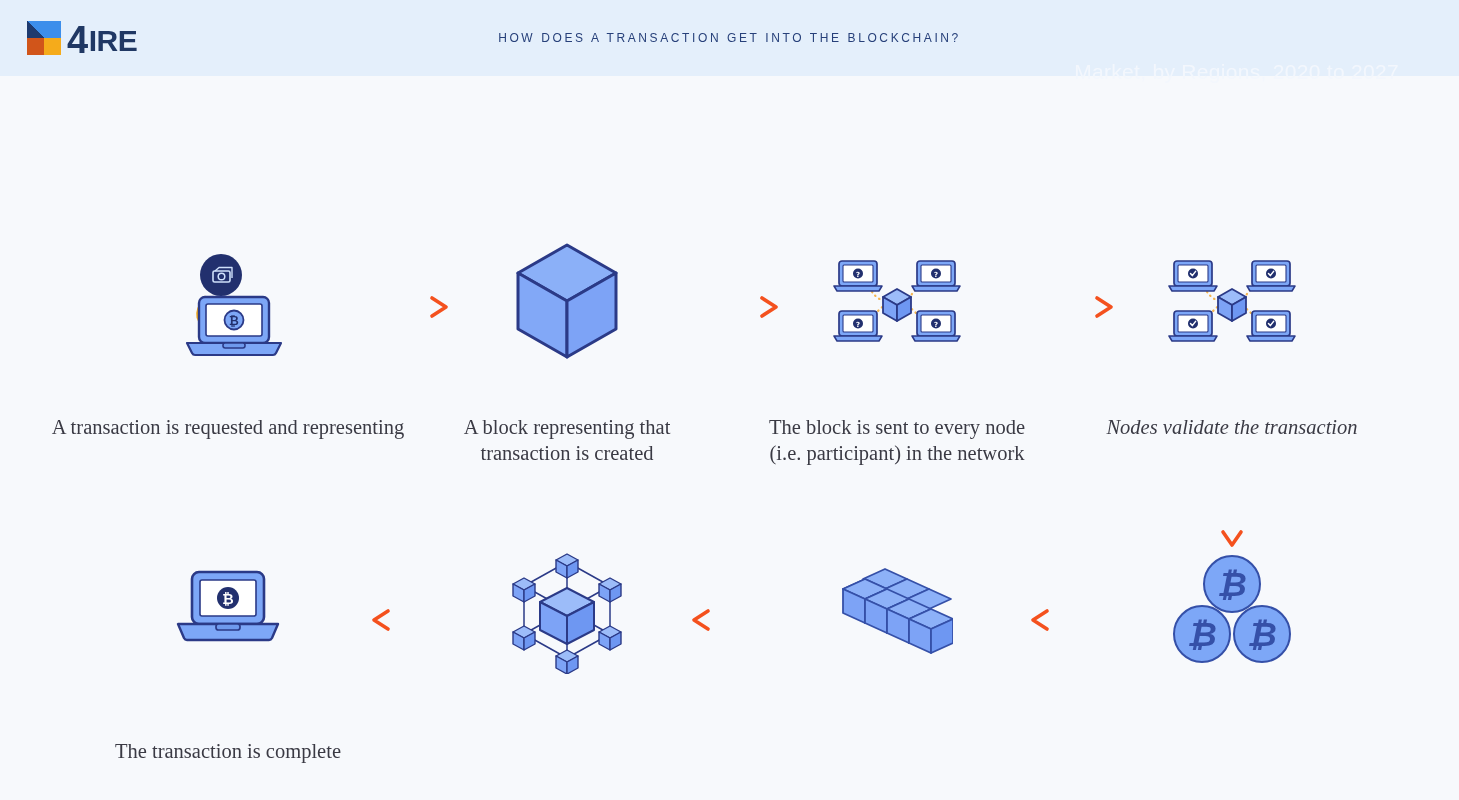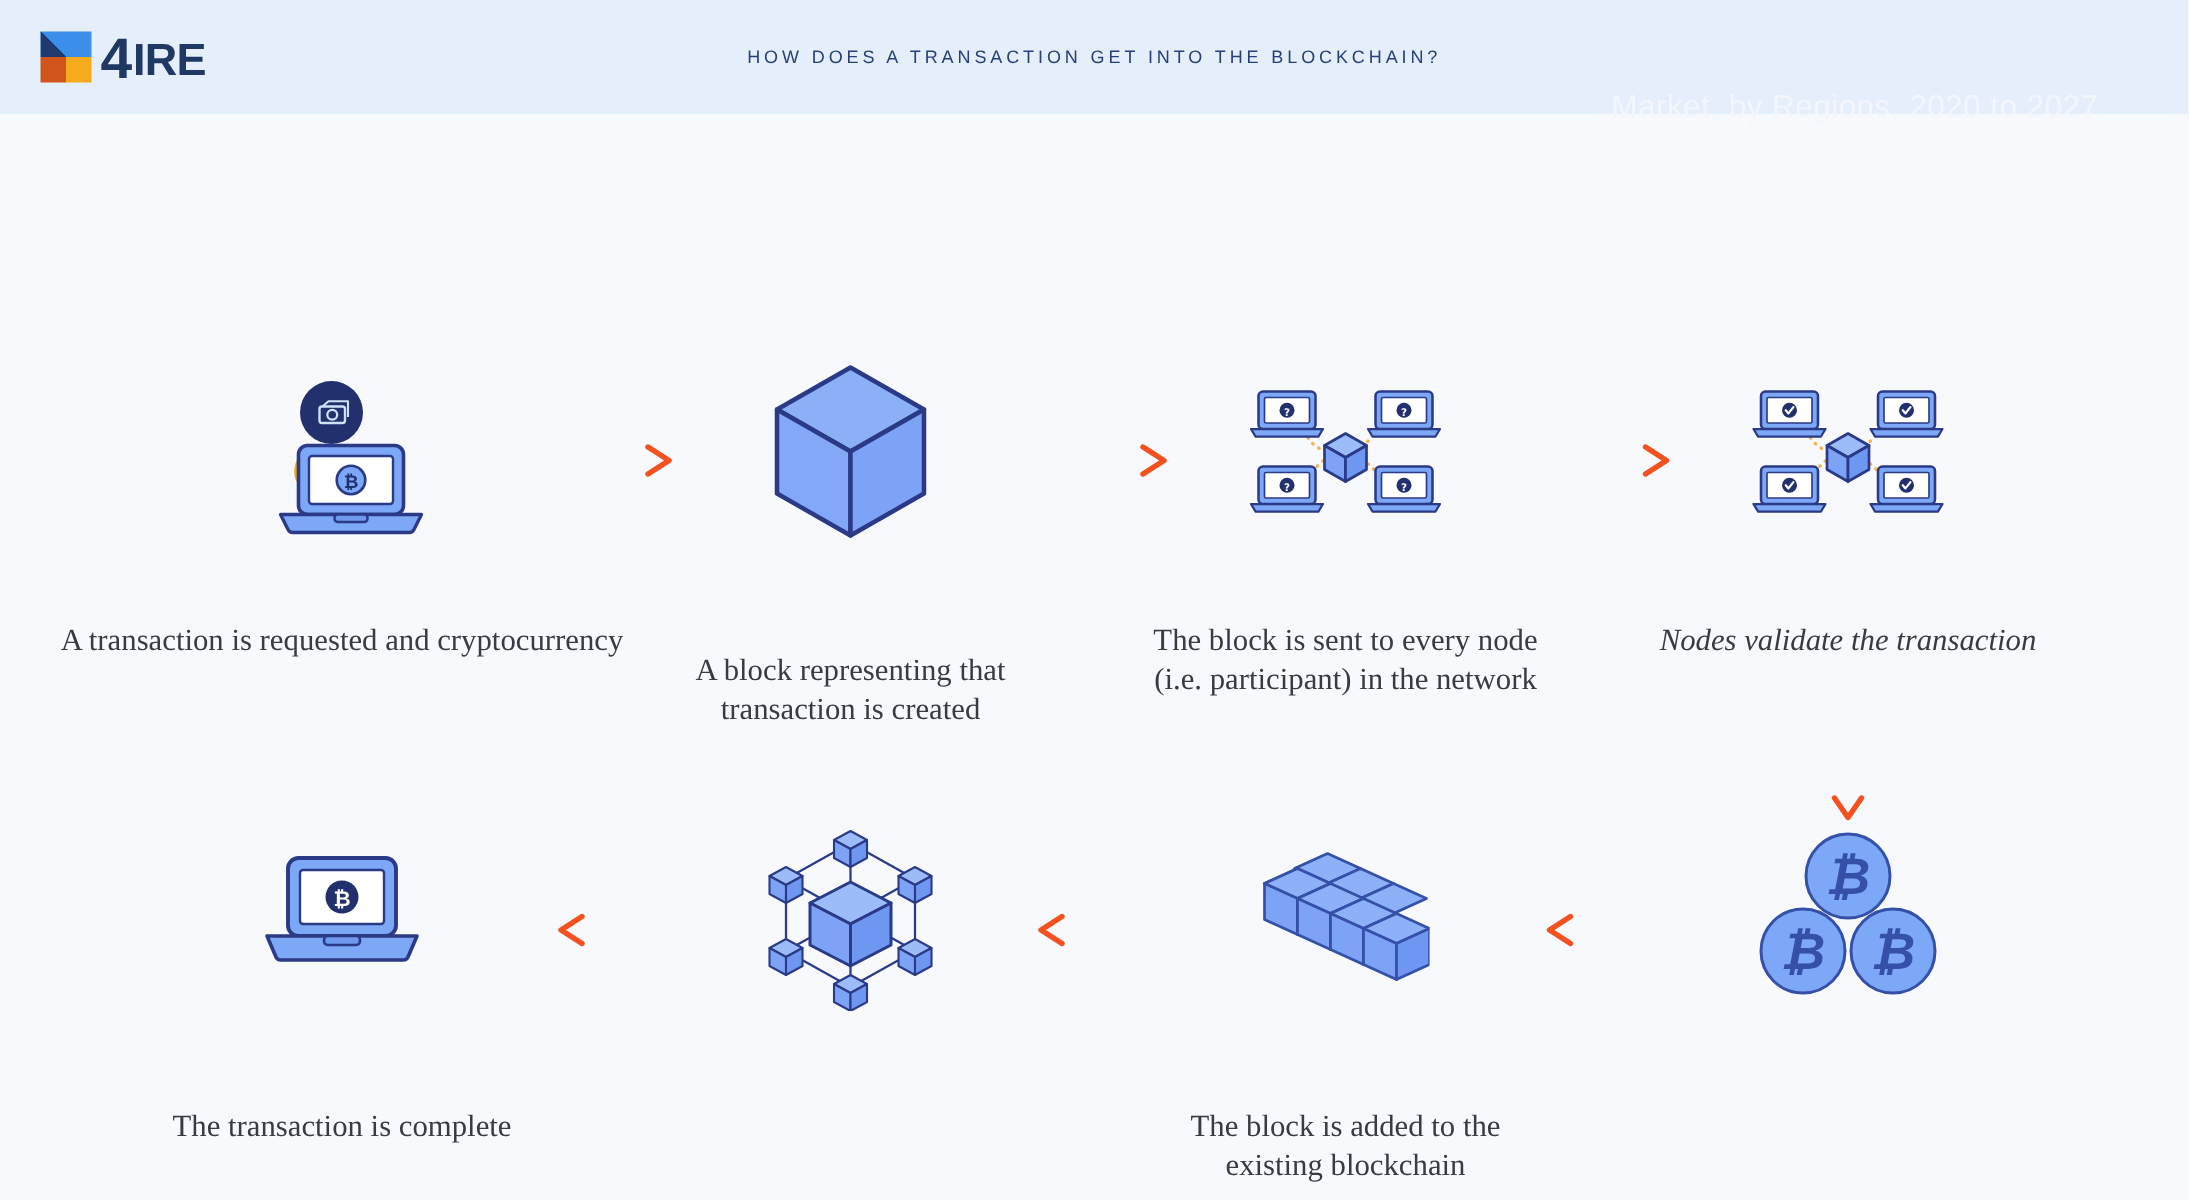--- a/index.html
+++ b/index.html
@@ -116,21 +116,21 @@
     font-family: "Liberation Serif", serif;
     font-size: 20.5px;
     line-height: 26px;
     color: #3A3A44;
     text-align: center;
     white-space: pre-line;
   }
 
   
   .c1 { left: 78px;  width: 300px; }
-  .c2 { left: 417px; width: 300px; gap: 20px; }
+  .c2 { left: 417px; width: 300px; }
   .c3 { left: 747px; width: 300px; }
   .c4 { left: 1082px;width: 300px; font-style: italic; }
 
   .row1 { top: 160px; }
   .row2 { top: 468px; }
 
   .cell.row1 .cap-wrap { margin-top: 48px; }
   .cell.row2 .cap-wrap { margin-top: 64px; }
 
   
@@ -190,21 +190,21 @@
 
         <rect x="26" y="56" width="70" height="46" rx="6" fill="#7DA7F7" stroke="#2B3A87" stroke-width="2.4"></rect>
         <rect x="33" y="63" width="56" height="32" rx="2" fill="#FFFFFF" stroke="#2B3A87" stroke-width="1.6"></rect>
         <circle cx="61" cy="79" r="9.5" fill="#7DA7F7" stroke="#2B3A87" stroke-width="1.8"></circle>
         <text x="61" y="84" font-family="DejaVu Sans, sans-serif" font-size="12" font-weight="700" fill="#22306E" text-anchor="middle">₿</text>
         <path d="M14 102 L108 102 L103 112 Q102 114 100 114 L22 114 Q20 114 19 112 Z" fill="#7DA7F7" stroke="#2B3A87" stroke-width="2.2" stroke-linejoin="round"></path>
         <rect x="50" y="102" width="22" height="5" rx="2.2" fill="#6E99ED" stroke="#2B3A87" stroke-width="1.6"></rect>
       </svg>
     </div>
     <div class="cap-wrap">
-      <div class="caption">A transaction is requested and cryptocurrency</div>
+      <div class="caption">A transaction is requested and representing</div>
     </div>
   </div>
 
   <div class="cell c2 row1">
     <div class="art">
       <svg width="110" height="124" viewBox="0 0 110 124">
         <polygon points="55,6 104,34 55,62 6,34" fill="#8BB0F8" stroke="#2B3A87" stroke-width="3" stroke-linejoin="round"></polygon>
         <polygon points="6,34 55,62 55,118 6,90" fill="#82A8F7" stroke="#2B3A87" stroke-width="3" stroke-linejoin="round"></polygon>
         <polygon points="104,34 104,90 55,118 55,62" fill="#7DA3F6" stroke="#2B3A87" stroke-width="3" stroke-linejoin="round"></polygon>
       </svg>
@@ -358,24 +358,20 @@
 
           <polygon points="46,46 68,36 90,46 68,56" fill="#8DB1F8"></polygon>
           <polygon points="46,46 68,56 68,80 46,70" fill="#7DA3F6"></polygon>
           <polygon points="68,56 90,46 90,70 68,80" fill="#6E97F2"></polygon>
 
           <polygon points="68,56 90,46 112,56 90,66" fill="#8DB1F8"></polygon>
           <polygon points="68,56 90,66 90,90 68,80" fill="#7DA3F6"></polygon>
           <polygon points="90,66 112,56 112,80 90,90" fill="#6E97F2"></polygon>
         </g>
       </svg>
-    </div>
-    <div class="cap-wrap">
-      <div class="caption">The block is added to the
-existing blockchain</div>
     </div>
   </div>
 
   <div class="cell c2 row2">
     <div class="art">
       <svg width="130" height="130" viewBox="0 0 130 130">
 
         <g stroke="#2B3A87" stroke-width="1.5" fill="none">
           <line x1="65" y1="18" x2="22" y2="42"></line>
           <line x1="65" y1="18" x2="108" y2="42"></line>

